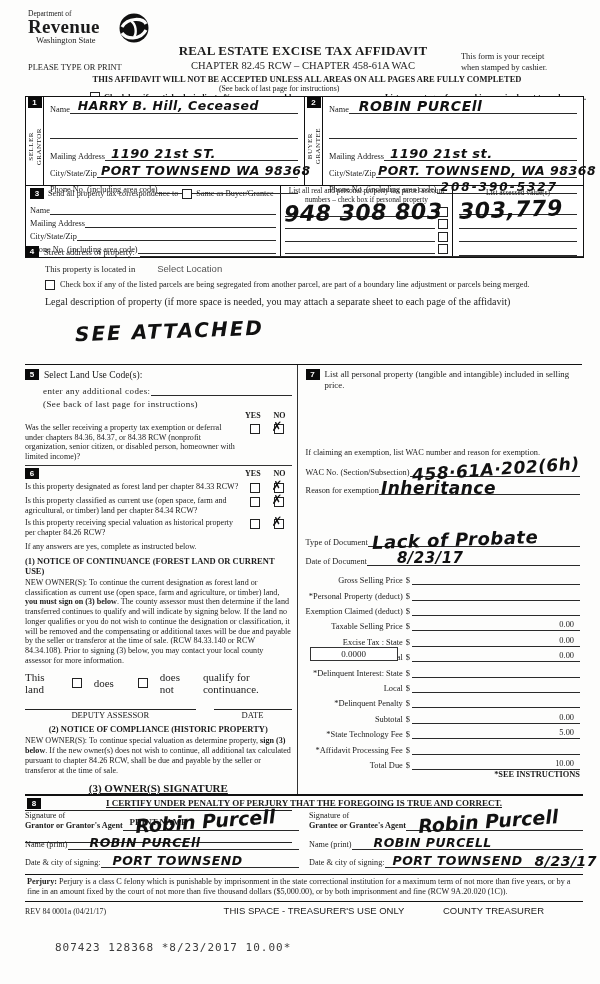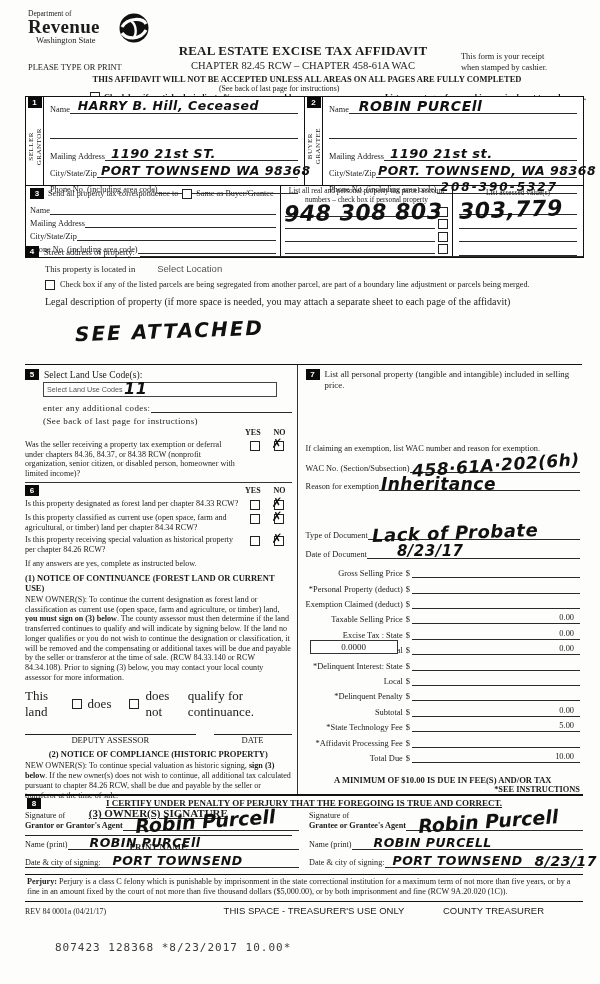--- a/index.html
+++ b/index.html
@@ -287,24 +287,20 @@
 </div>
 
 <div class="abs" id="cols">
 
   <div id="lcol">
     <div style="border-bottom:1px solid #333;padding-bottom:4px;">
       <div class="frow" style="gap:5px;align-items:center;margin-top:2px;">
         <span class="nb">5</span>
         <span style="font-size:9.6px;">Select Land Use Code(s):</span>
       </div>
-      <div style="margin-left:18px;margin-top:2px;position:relative;width:232px;height:13px;border:1px solid #444;background:#fff;">
-        <span class="sans gray" style="font-size:7.2px;position:absolute;left:3px;top:2px;">Select Land Use Codes</span>
-        <span class="hw" style="position:absolute;left:80px;top:-4px;font-size:16px;">11</span>
-      </div>
       <div class="frow" style="margin-top:4px;margin-left:18px;">
         <span class="lab" style="font-size:9px;letter-spacing:.4px;">enter any additional codes:</span>
         <span class="line"></span>
       </div>
       <div style="margin-left:18px;margin-top:3px;font-size:9px;letter-spacing:.4px;">(See back of last page for instructions)</div>
       <div class="yn" style="margin-top:2px;">
         <span>YES</span>
         <span>NO</span>
       </div>
       <div class="qrow">
@@ -351,39 +347,39 @@
           <span class="cb">
               <span class="xm">✗</span>
             </span>
         </span>
       </div>
       <div class="para" style="margin-top:5px;">If any answers are yes, complete as instructed below.</div>
       <div class="ntitle b">(1) NOTICE OF CONTINUANCE  (FOREST LAND OR CURRENT USE)</div>
       <div class="para">
         <span>NEW OWNER(S): To continue the current designation as forest land or classification as current use (open space, farm and agriculture, or timber) land, </span><span class="b">you must sign on (3) below</span><span>. The county assessor must then determine if the land transferred continues to qualify and will indicate by signing below. If the land no longer qualifies or you do not wish to continue the designation or classification, it will be removed and the compensating or additional taxes will be due and payable by the seller or transferor at the time of sale. (RCW 84.33.140 or RCW 84.34.108). Prior to signing (3) below, you may contact your local county assessor for more information.</span>
       </div>
-      <div class="frow" style="margin-top:6px;gap:6px;align-items:center;font-size:13px;">
+      <div class="frow" style="margin-top:6px;gap:12px;align-items:center;font-size:11px;">
         <span>This land</span>
         <span class="cb"></span>
         <span>does</span>
         <span class="cb" style="margin-left:12px;"></span>
         <span>does not</span>
         <span>qualify for continuance.</span>
       </div>
       <div style="display:flex;gap:18px;margin-top:14px;">
         <span style="flex:1;border-bottom:1px solid #222;"></span>
         <span style="width:78px;border-bottom:1px solid #222;"></span>
       </div>
       <div style="display:flex;gap:18px;font-size:8.6px;">
         <span style="flex:1;text-align:center;">DEPUTY ASSESSOR</span>
         <span style="width:78px;text-align:center;">DATE</span>
       </div>
       <div class="ntitle b ctr">(2) NOTICE OF COMPLIANCE (HISTORIC PROPERTY)</div>
       <div class="para">
-        <span>NEW OWNER(S): To continue special valuation as historic signing, </span><span class="b">sign (3) below</span><span>. If the new owner(s) does not wish to continue, all additional tax calculated pursuant to chapter 84.26 RCW, shall be due and payable by the seller or transferor at the time of sale.</span>
+        <span>NEW OWNER(S): To continue special valuation as determine property, </span><span class="b">sign (3) below</span><span>. If the new owner(s) does not wish to continue, all additional tax calculated pursuant to chapter 84.26 RCW, shall be due and payable by the seller or transferor at the time of sale.</span>
       </div>
       <div class="ctr b" style="font-size:11px;margin-top:7px;text-decoration:underline;">(3)  OWNER(S) SIGNATURE</div>
       <div style="border-bottom:1px solid #222;margin-top:16px;"></div>
       <div class="ctr b" style="font-size:9px;margin-top:6px;">PRINT NAME</div>
       <div style="border-bottom:1px solid #222;margin-top:15px;"></div>
     </div>
   </div>
 
   <div id="rcol">
     <div class="frow" style="gap:5px;align-items:flex-start;margin-top:2px;">
@@ -505,21 +501,20 @@
           </span>
       </div>
       <div class="mrow">
         <span class="mlab">Total Due</span>
           <span class="mdollar">$</span>
         <span class="mline">
             <span class="mval">10.00</span>
           </span>
       </div>
     </div>
-    <div class="ctr b" style="font-size:8.6px;margin-top:12px;">A MINIMUM OF $10.00 IS DUE IN FEE(S) AND/OR TAX</div>
     <div class="ctr b" style="font-size:8.4px;text-align:right;">*SEE INSTRUCTIONS</div>
   </div>
 </div>
 
 <div class="abs" id="sec8">
   <div id="certify">
     <span class="nb">8</span>
     <div class="ctr b" style="font-size:9px;text-decoration:underline;">I CERTIFY UNDER PENALTY OF PERJURY THAT THE FOREGOING IS TRUE AND CORRECT.</div>
   </div>
   <div class="sigcols">

